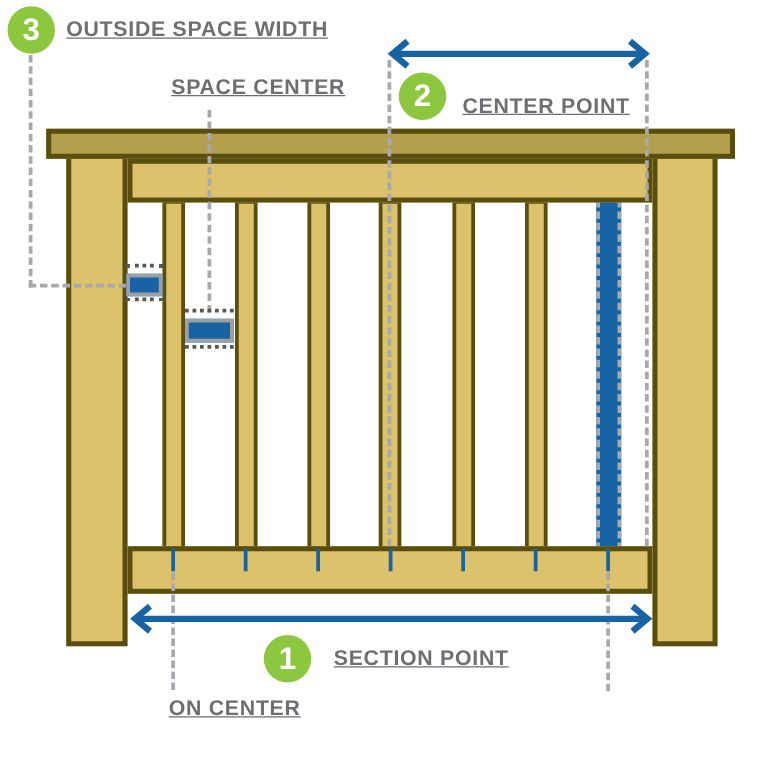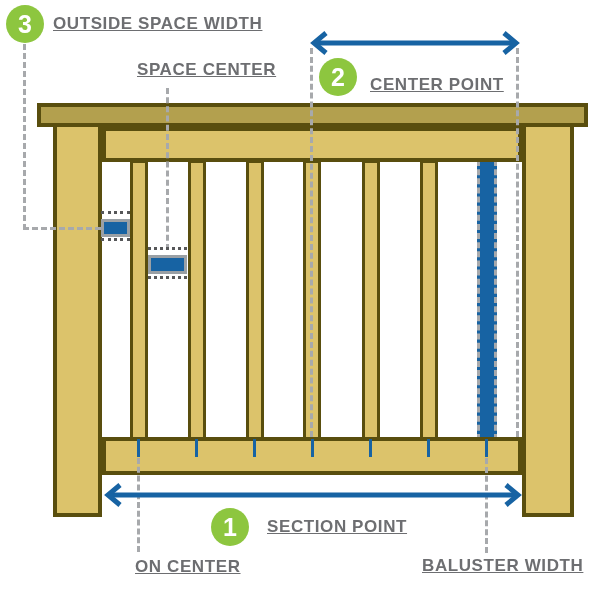--- a/index.html
+++ b/index.html
@@ -103,15 +103,14 @@
     <span>1</span>
   </div>
 
   <div class="lbl" style="left:53px;top:15px;">OUTSIDE SPACE WIDTH</div>
   <div class="lbl" style="left:137px;top:61px;">SPACE CENTER</div>
   <div class="lbl" style="left:370px;top:76px;">CENTER POINT</div>
   <div class="lbl" style="left:267px;top:518px;">SECTION POINT</div>
   <div class="lbl lbl2" style="left:135px;top:556px;">
     <div>ON CENTER</div>
   </div>
-  <div class="lbl" style="left:422px;top:557px;">BALUSTER WIDTH</div>
 
 </div>
 
 </body></html>

